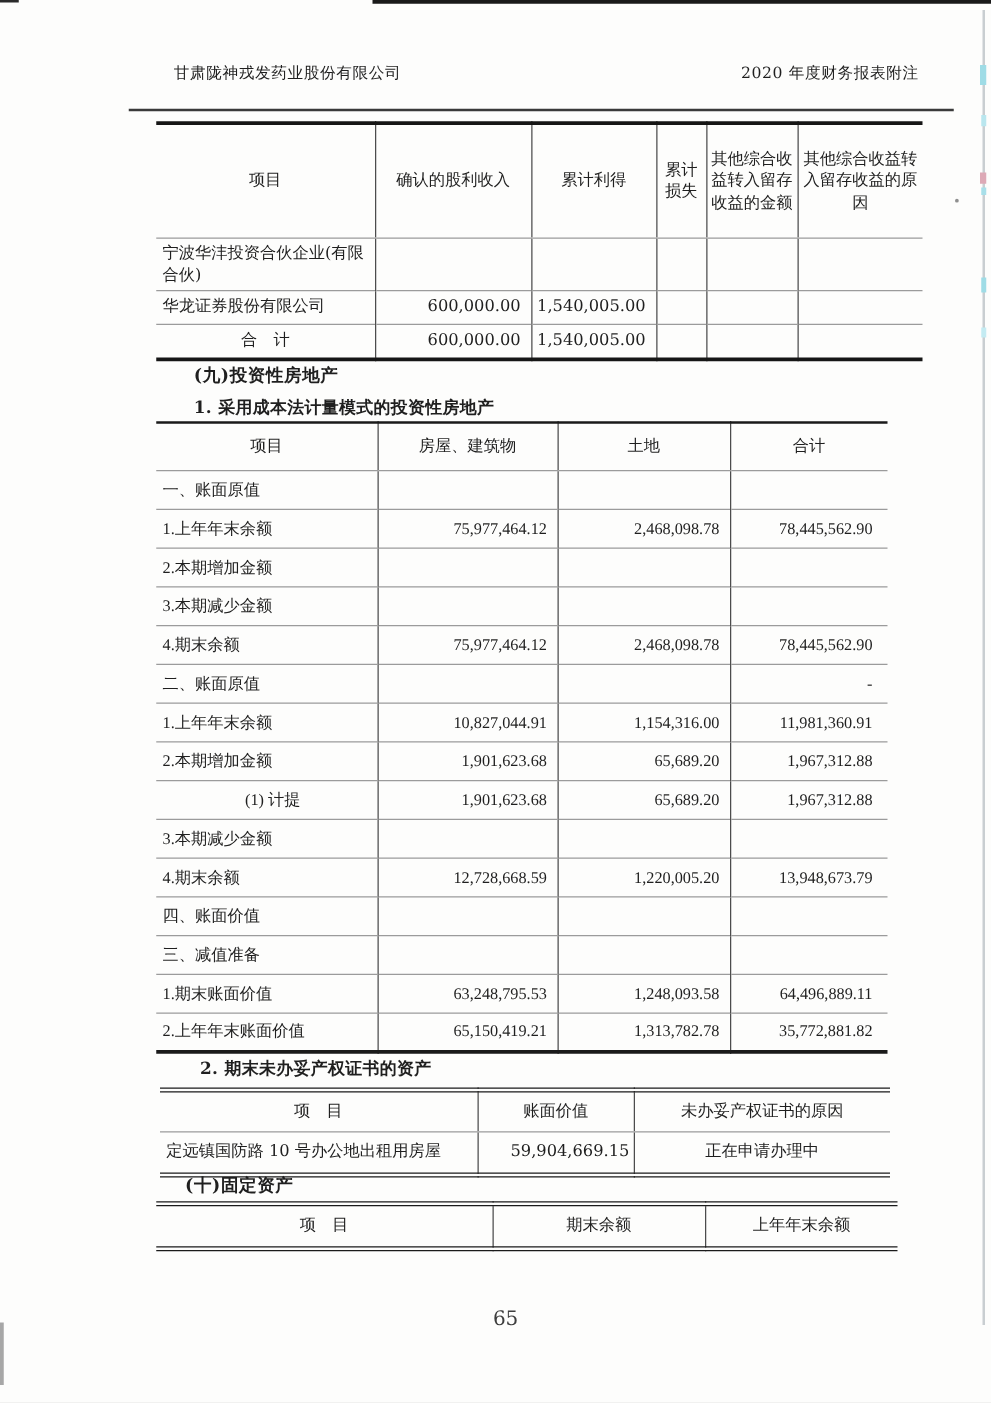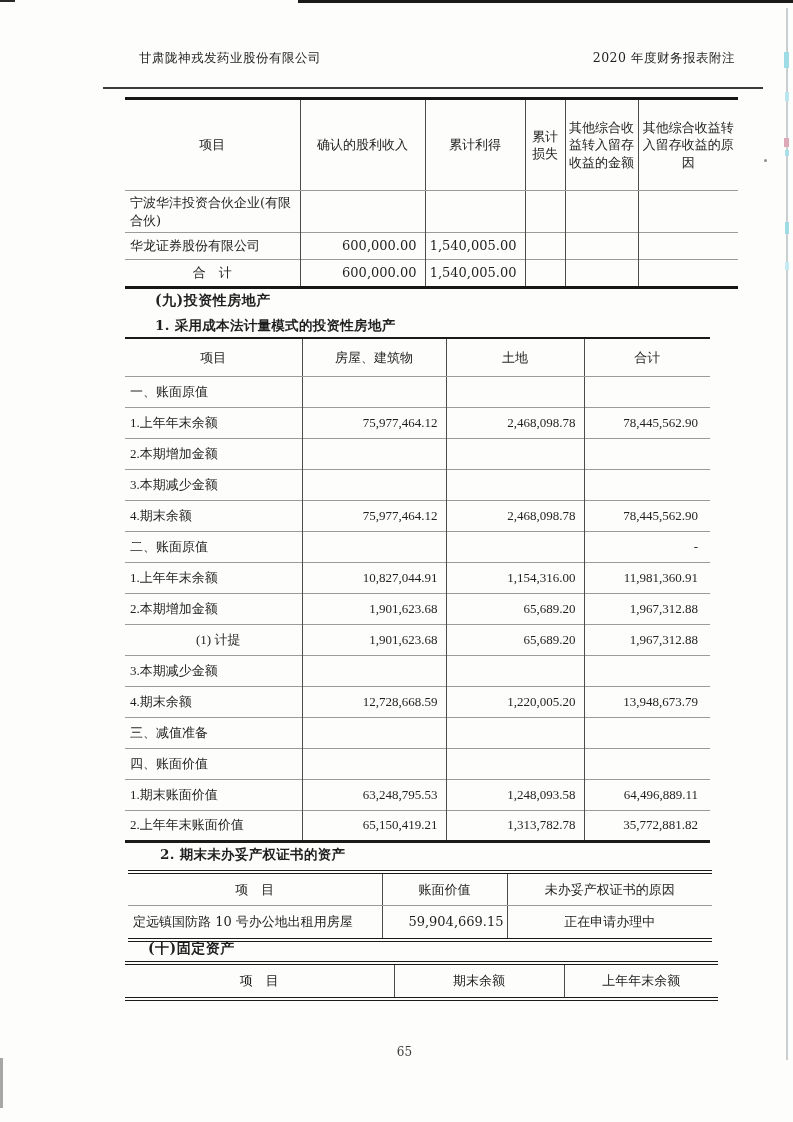--- a/index.html
+++ b/index.html
@@ -69,21 +69,21 @@
   .t3 thead th{border-bottom:1px solid #9b9b9b;}
   .t3 tbody tr{height:35px;}
   .t3 .tight{padding-right:3px;}
 
   
   .t4{position:absolute;top:961px;left:125px;width:593px;
       border-top:4px double #1a1a1a;border-bottom:4px double #1a1a1a;}
   .t4 thead tr{height:36px;}
 
   
-  .page-num{position:absolute;top:1045px;left:0;width:771px;text-align:center;padding-left:38px;box-sizing:border-box;font-size:12px;color:#3d3d3d;}
+  .page-num{position:absolute;top:1045px;left:0;width:771px;text-align:center;padding-left:38px;box-sizing:border-box;font-size:16px;color:#3d3d3d;}
 </style>
 </head>
 <body>
 
 <div class="page">
 
   <div class="artifact top-line-a"></div>
   <div class="artifact top-line-b"></div>
   <div class="artifact right-edge"></div>
   <div class="artifact mark-cyan1"></div>
@@ -227,27 +227,27 @@
           <td class="num"></td>
           <td class="num" style="padding-right:12px"></td>
         </tr>
       <tr>
           <td class="lbl">4.期末余额</td>
           <td class="num">12,728,668.59</td>
           <td class="num">1,220,005.20</td>
           <td class="num" style="padding-right:12px">13,948,673.79</td>
         </tr>
       <tr>
+          <td class="lbl">四、账面价值</td>
+          <td class="num"></td>
+          <td class="num"></td>
+          <td class="num" style="padding-right:12px"></td>
+        </tr>
+      <tr>
           <td class="lbl">三、减值准备</td>
-          <td class="num"></td>
-          <td class="num"></td>
-          <td class="num" style="padding-right:12px"></td>
-        </tr>
-      <tr>
-          <td class="lbl">四、账面价值</td>
           <td class="num"></td>
           <td class="num"></td>
           <td class="num" style="padding-right:12px"></td>
         </tr>
       <tr>
           <td class="lbl">1.期末账面价值</td>
           <td class="num">63,248,795.53</td>
           <td class="num">1,248,093.58</td>
           <td class="num" style="padding-right:12px">64,496,889.11</td>
         </tr>

